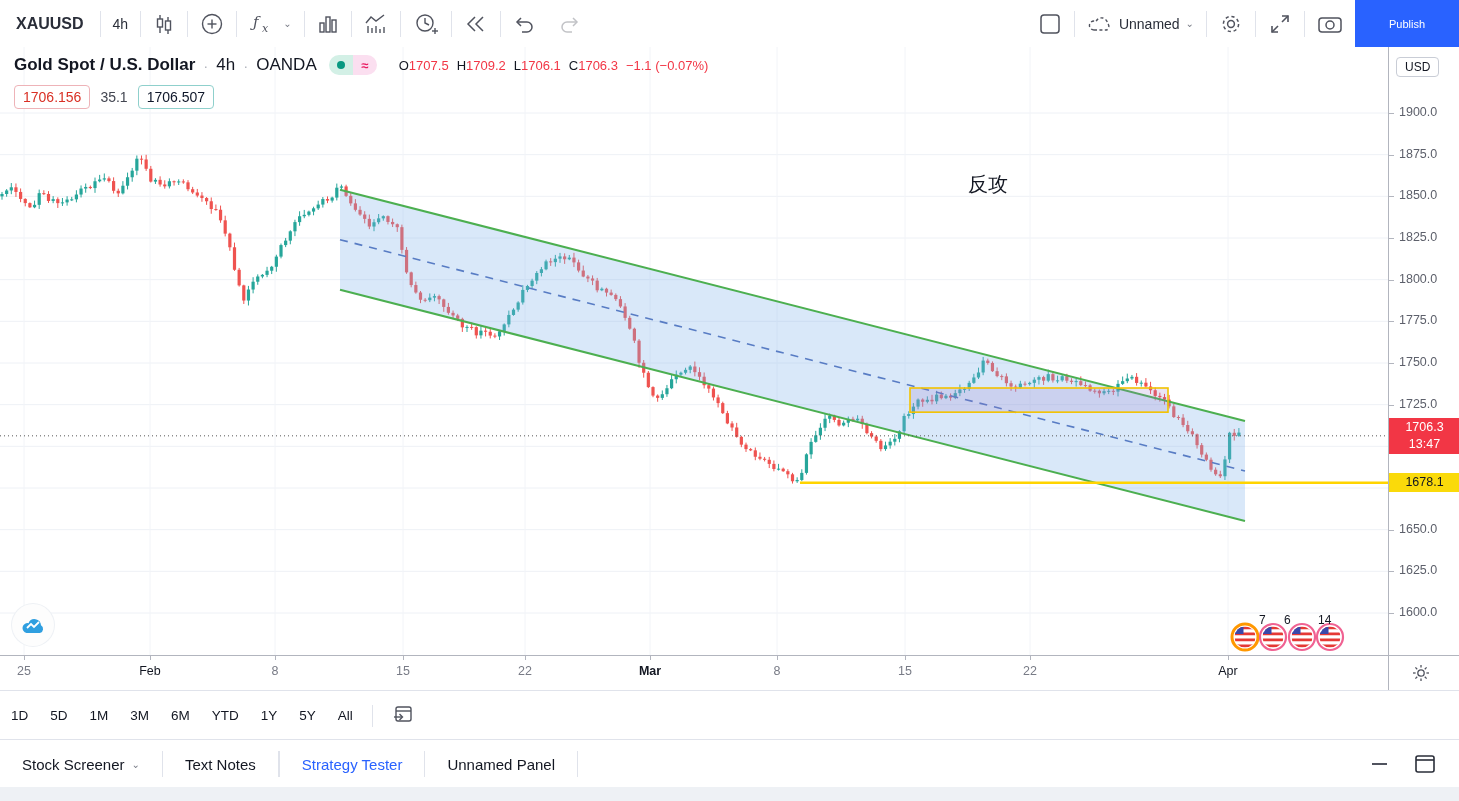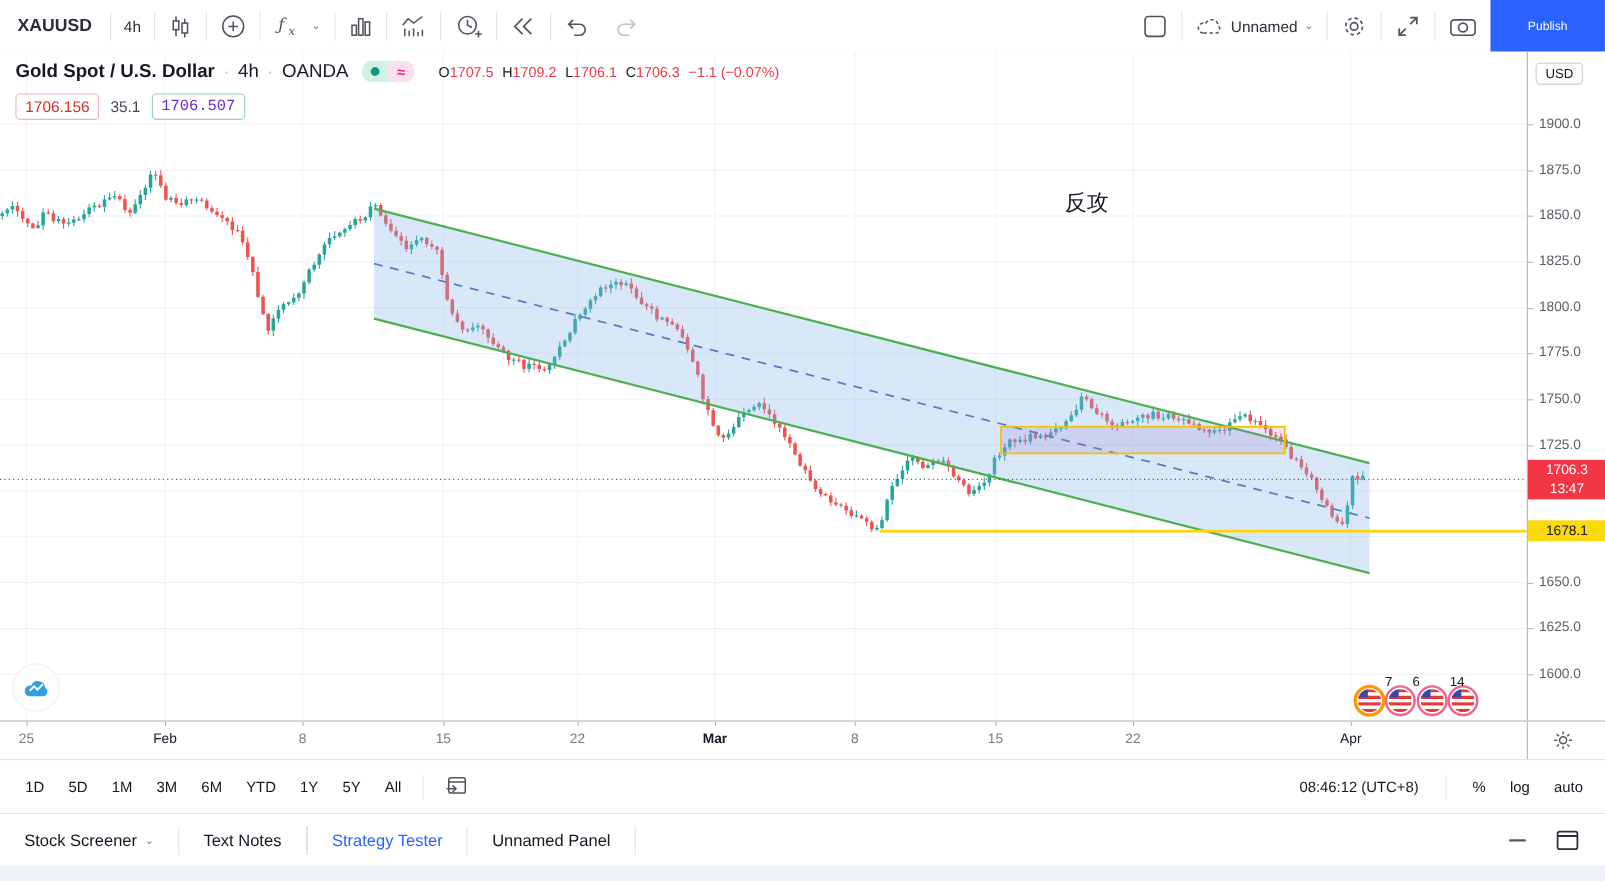--- a/index.html
+++ b/index.html
@@ -33,21 +33,21 @@
   .status-live{background:#d3f0e6;width:24px;display:flex;align-items:center;justify-content:center;}
   .status-live i{width:8px;height:8px;border-radius:50%;background:#089981;display:block;}
   .status-approx{background:#fbdff0;color:#e91e63;width:24px;display:flex;align-items:center;
                  justify-content:center;font-size:13px;font-weight:bold;}
   .ohlc{display:flex;gap:8px;font-size:13px;margin-left:14px;align-items:center;}
   .ohlc .k{color:#131722;}
   .ohlc .v{color:#f23645;}
   .legend-row2{display:flex;align-items:center;gap:10px;margin-top:10px;font-size:14px;}
   .val-box{border:1px solid;border-radius:4px;padding:3px 8px;background:#fff;}
   .val-red{border-color:#eeb3b8;color:#d93025;}
-  .val-blue{border-color:#8fd0cc;color:#6d28d9;font-family:Liberation Mono, monospace;}
+  .val-blue{border-color:#8fd0cc;color:#0f172a;}
   .val-plain{color:#434651;}
   .cloud-btn{position:absolute;left:12px;top:557px;width:42px;height:42px;border-radius:50%;
              background:#fdfdfd;box-shadow:0 0 0 1px #eef1f5;display:flex;align-items:center;
              justify-content:center;z-index:4;cursor:pointer;}
   
   .price-axis{position:absolute;left:1388px;top:47px;width:71px;height:608px;background:#fff;
               border-left:1px solid #b2b5be;font-size:12.5px;color:#5d606b;}
   .pa-tick{position:absolute;left:10px;}
   .pa-dash{position:absolute;left:0;width:5px;height:1px;background:#b2b5be;}
   .usd-chip{position:absolute;left:7px;top:10px;border:1px solid #c9cdd6;border-radius:4px;
@@ -61,21 +61,21 @@
              border-top:1px solid #b2b5be;}
   .ta-label{position:absolute;top:8px;transform:translateX(-50%);font-size:12.5px;color:#787b86;}
   .ta-label.major{color:#131722;}
   .ta-dash{position:absolute;top:0;width:1px;height:4px;background:#b2b5be;}
   .ta-vline{position:absolute;left:1388px;top:0;width:1px;height:35px;background:#b2b5be;}
   .ta-sun{position:absolute;left:1412px;top:8px;cursor:pointer;}
   
   .range-row{position:absolute;left:0;top:690px;width:1459px;height:49px;background:#fff;
              border-top:1px solid #e0e3eb;display:flex;align-items:center;font-size:13.5px;}
   .range-btn{padding:5px 9px;margin:0 2px;border-radius:4px;cursor:pointer;color:#131722;}
-  .range-left{display:flex;align-items:flex-end;padding-left:12px;}
+  .range-left{display:flex;align-items:flex-end;}
   .range-sep{width:1px;height:22px;background:#e0e3eb;margin:0 8px;}
   .range-right{margin-left:auto;display:flex;align-items:center;padding-right:14px;gap:10px;}
   .clock{font-size:13.5px;color:#131722;cursor:pointer;padding-right:6px;}
   .scale-btn{color:#131722;cursor:pointer;padding:4px 6px;border-radius:4px;}
   
   .footer{position:absolute;left:0;top:739px;width:1459px;height:48px;background:#fff;
           border-top:1px solid #e0e3eb;display:flex;align-items:center;font-size:15px;}
   .f-tab{display:flex;align-items:center;gap:7px;padding:0 22px;height:100%;cursor:pointer;color:#131722;}
   .f-tab.active{color:#2962ff;}
   .f-sep{width:1px;height:26px;background:#e0e3eb;}
@@ -959,27 +959,20 @@
       </div>
     <div class="range-sep"></div>
     <div class="range-btn">
       <svg width="22" height="20" viewBox="0 0 22 20">
         <rect x="4" y="3" width="15" height="14" rx="2" fill="none" stroke="#50535e" stroke-width="1.4"></rect>
         <line x1="4" y1="7" x2="19" y2="7" stroke="#50535e" stroke-width="1.4"></line>
         <line x1="2" y1="13" x2="10" y2="13" stroke="#50535e" stroke-width="1.4"></line>
         <polyline points="7.5,10 10.5,13 7.5,16" fill="none" stroke="#50535e" stroke-width="1.4"></polyline>
       </svg>
     </div>
-    <div class="range-right">
-      <span class="clock">08:46:12 (UTC+8)</span>
-      <div class="range-sep"></div>
-      <span class="scale-btn">%</span>
-      <span class="scale-btn">log</span>
-      <span class="scale-btn">auto</span>
-    </div>
   </div>
 
   <div class="footer">
     <div style="display:flex;align-items:center;height:100%;" id="footer-tabs">
         <div class="f-tab">
           <span>Stock Screener</span>
           <span class="chev">⌄</span>
         </div>
         <div class="f-sep"></div>
         <div class="f-tab">

